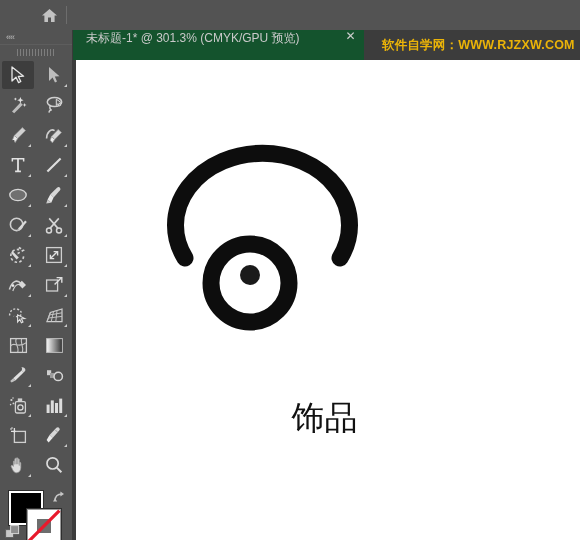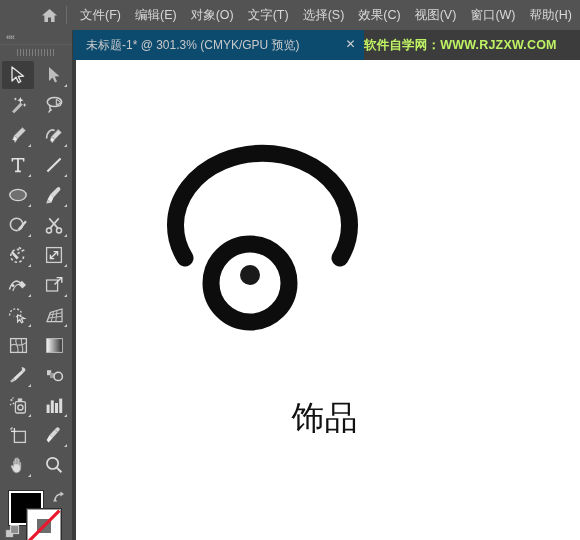--- a/index.html
+++ b/index.html
@@ -30,33 +30,33 @@
   .menu-item{
     color:#d8d8d8;font-size:12.5px;padding:0 7px;line-height:30px;white-space:nowrap;
   }
 
   
   .tabbar{
     position:absolute;left:72px;top:30px;width:508px;height:30px;
     background:#3c3c3c;display:flex;align-items:stretch;
   }
   .doc-tab{
-    background:#0c4a6e;display:flex;align-items:center;height:30px;
+    background:#14532d;display:flex;height:30px;
     padding:0 8px 0 14px;max-width:270px;gap:36px;
   }
   .doc-tab-title{
     color:#c9c9c9;font-size:12px;white-space:nowrap;
   }
   .tab-close{
     color:#d0d0d0;font-size:12px;margin-left:10px;margin-right:4px;
     width:14px;height:14px;line-height:13px;text-align:center;font-weight:bold;
   }
   .watermark{
-    display:flex;align-items:center;
-    color:#bef264;font-size:12.5px;font-weight:bold;white-space:nowrap;
+    display:flex;align-items:center;padding-left:18px;
+    color:#eab308;font-size:12.5px;font-weight:bold;white-space:nowrap;
     letter-spacing:.2px;
     text-align:right;
   }
 
   
   .toolpanel{
     position:absolute;left:0;top:30px;width:72px;height:510px;
     background:#535353;border-right:1px solid #3a3a3a;
   }
   .tp-header{
@@ -129,31 +129,20 @@
 <div id="app">
 
   <div class="menubar">
     <div class="ai-logo">Ai</div>
     <div class="home-btn">
       <svg width="17" height="15" viewBox="0 0 17 15">
         <path d="M8.5 1 L16 7.6 L13.6 7.6 L13.6 14 L10 14 L10 9.6 L7 9.6 L7 14 L3.4 14 L3.4 7.6 L1 7.6 Z" fill="#c2c2c2"></path>
       </svg>
     </div>
     <div class="menu-sep"></div>
-    <div class="menu-items">
-      <div class="menu-item">文件(F)</div>
-      <div class="menu-item">编辑(E)</div>
-      <div class="menu-item">对象(O)</div>
-      <div class="menu-item">文字(T)</div>
-      <div class="menu-item">选择(S)</div>
-      <div class="menu-item">效果(C)</div>
-      <div class="menu-item">视图(V)</div>
-      <div class="menu-item">窗口(W)</div>
-      <div class="menu-item">帮助(H)</div>
-    </div>
   </div>
 
   <div class="tabbar">
     <div class="doc-tab">
       <span class="doc-tab-title">未标题-1* @ 301.3% (CMYK/GPU 预览)</span>
       <span class="tab-close">✕</span>
     </div>
     <div class="watermark">软件自学网：WWW.RJZXW.COM</div>
   </div>
 

